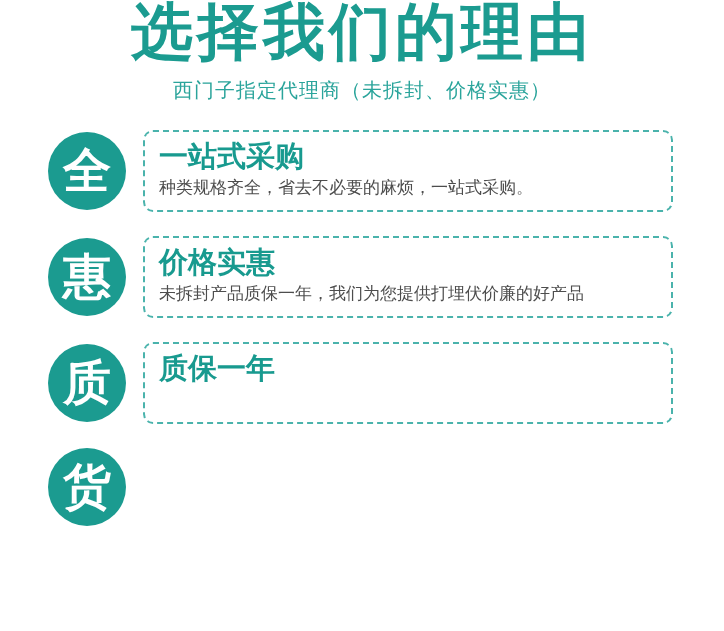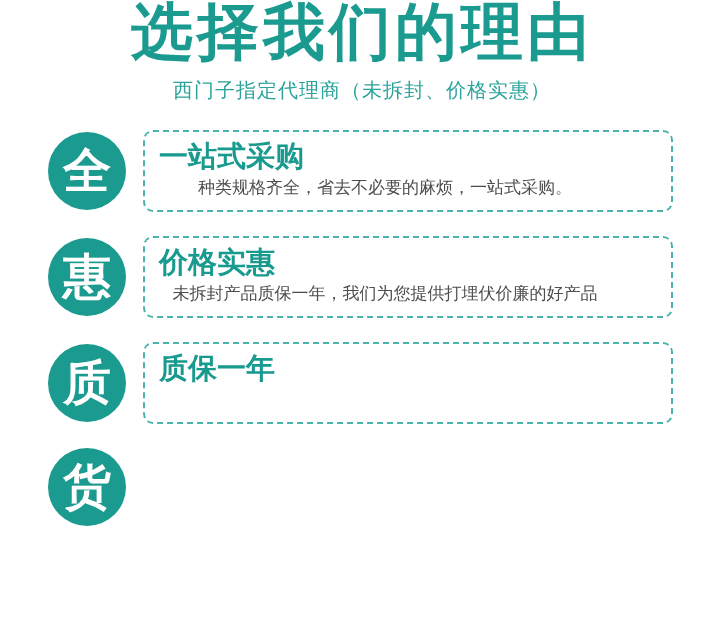--- a/index.html
+++ b/index.html
@@ -66,21 +66,20 @@
     font-weight: 700;
     color: #189a8f;
     line-height: 1.15;
   }
   .feature-desc {
     margin-top: 4px;
     font-size: 17px;
     line-height: 1.3;
     color: #4d4d4d;
     max-width: 452px;
-    text-align: center;
   }
 </style>
 </head>
 <body>
 
 <div class="header">
   <div class="page-title">选择我们的理由</div>
   <div class="page-subtitle">西门子指定代理商（未拆封、价格实惠）</div>
 </div>
 

